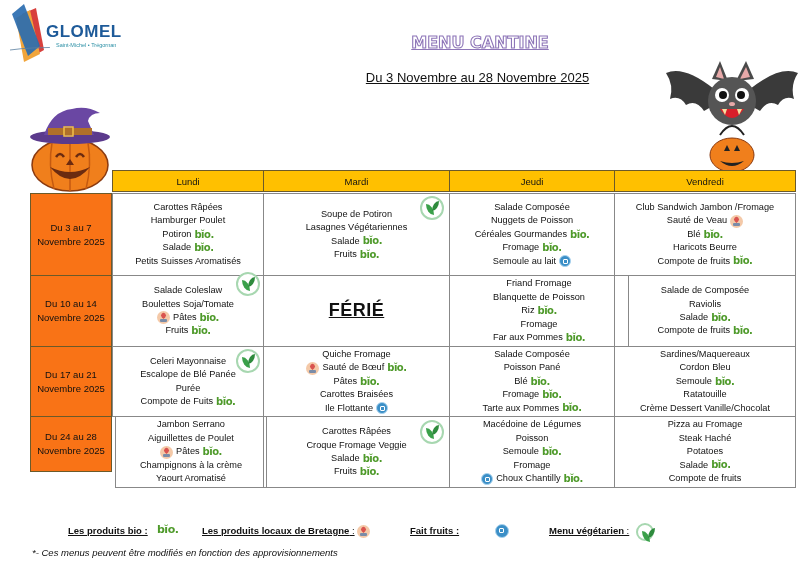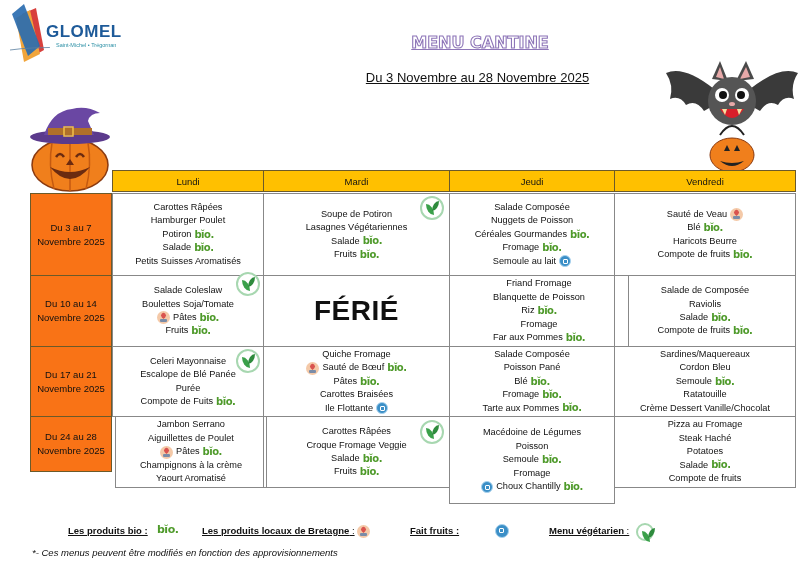--- a/index.html
+++ b/index.html
@@ -16,21 +16,21 @@
   #title { left:0; width:960px; top:33px; text-align:center; font-family:"DejaVu Sans", sans-serif; font-weight:bold;
            font-size:16px; color:#ffffff; -webkit-text-stroke:1.1px #8e76b8; text-decoration:underline; text-decoration-color:#8e76b8; }
   #subtitle { left:0; width:955px; top:70px; text-align:center; font-size:13px; text-decoration:underline; color:#111; }
   .hdr { position:absolute; top:170px; height:22px; background:#ffc000; border:1px solid #6b5a2a; box-sizing:border-box;
          font-size:9.5px; font-weight:normal; display:flex; align-items:center; justify-content:center; }
   .wk { position:absolute; left:30px; width:82px; background:#f97316; border:1px solid #6b5a2a; box-sizing:border-box;
         font-size:9.5px; display:flex; align-items:center; justify-content:center; text-align:center; line-height:1.45; }
   .cell { position:absolute; border:1px solid #888; box-sizing:border-box; background:transparent;
           font-size:9.2px; display:flex; flex-direction:column; align-items:center; justify-content:center; line-height:13.4px; text-align:center; }
   .item { white-space:nowrap; display:flex; align-items:center; gap:3px; }
-  .ferie { font-size:28px; font-weight:bold; letter-spacing:0.5px; }
+  .ferie { font-size:18px; font-weight:bold; text-decoration:underline; letter-spacing:0.5px; }
 
   
   .bio { display:inline-block; font-family:"DejaVu Sans", sans-serif; font-weight:bold; font-size:10px; color:#4e9a2a; line-height:10px; letter-spacing:-0.5px; }
   .bio::after { content:"."; color:#4e9a2a; }
   .local { display:inline-block; width:13px; height:13px; border-radius:50%; background:#f4c9a8; position:relative; }
   .local::before { content:""; position:absolute; left:4px; top:2px; width:5px; height:5px; border-radius:50% 50% 50% 0; transform:rotate(-45deg); background:#d9534f; }
   .local::after { content:""; position:absolute; left:3px; top:8px; width:7px; height:3px; background:#7a8ca8; border-radius:1px; }
   .maison { display:inline-block; width:12px; height:12px; border-radius:50%; background:#3b8fc7; border:1.5px solid #a8d2ee; box-sizing:border-box; position:relative; }
   .maison::after { content:""; position:absolute; left:3px; top:3px; width:3px; height:3px; border:1px solid #fff; border-radius:1px; }
   .veg { position:absolute; width:24px; height:24px; border-radius:50%; background:#ffffff; border:2px solid #a7d7b0; box-sizing:border-box; }
@@ -157,20 +157,23 @@
           <span>Fromage</span>
           <span class="bio">bĭo</span>
         </div>
         <div class="item">
           <span>Semoule au lait</span>
           <span class="maison"></span>
         </div>
       </div>
       <div class="cell" style="left: 614px; width: 182px; top: 193px; height: 83px;">
         <div class="item">
+          <span>Club Sandwich Jambon /Fromage</span>
+        </div>
+        <div class="item">
           <span>Sauté de Veau</span>
           <span class="local"></span>
         </div>
         <div class="item">
           <span>Blé</span>
           <span class="bio">bĭo</span>
         </div>
         <div class="item">
           <span>Haricots Beurre</span>
         </div>
@@ -342,21 +345,21 @@
         <div class="item">
           <span>Salade</span>
           <span class="bio">bĭo</span>
         </div>
         <div class="item">
           <span>Fruits</span>
           <span class="bio">bĭo</span>
         </div>
       </div>
       <span class="veg" style="left: 420px; top: 420px;"></span>
-      <div class="cell" style="left: 449px; width: 166px; top: 416px; height: 88px;">
+      <div class="cell" style="left: 449px; width: 166px; top: 416px; height: 72px;">
         <div class="item">
           <span>Macédoine de Légumes</span>
         </div>
         <div class="item">
           <span>Poisson</span>
         </div>
         <div class="item">
           <span>Semoule</span>
           <span class="bio">bĭo</span>
         </div>

